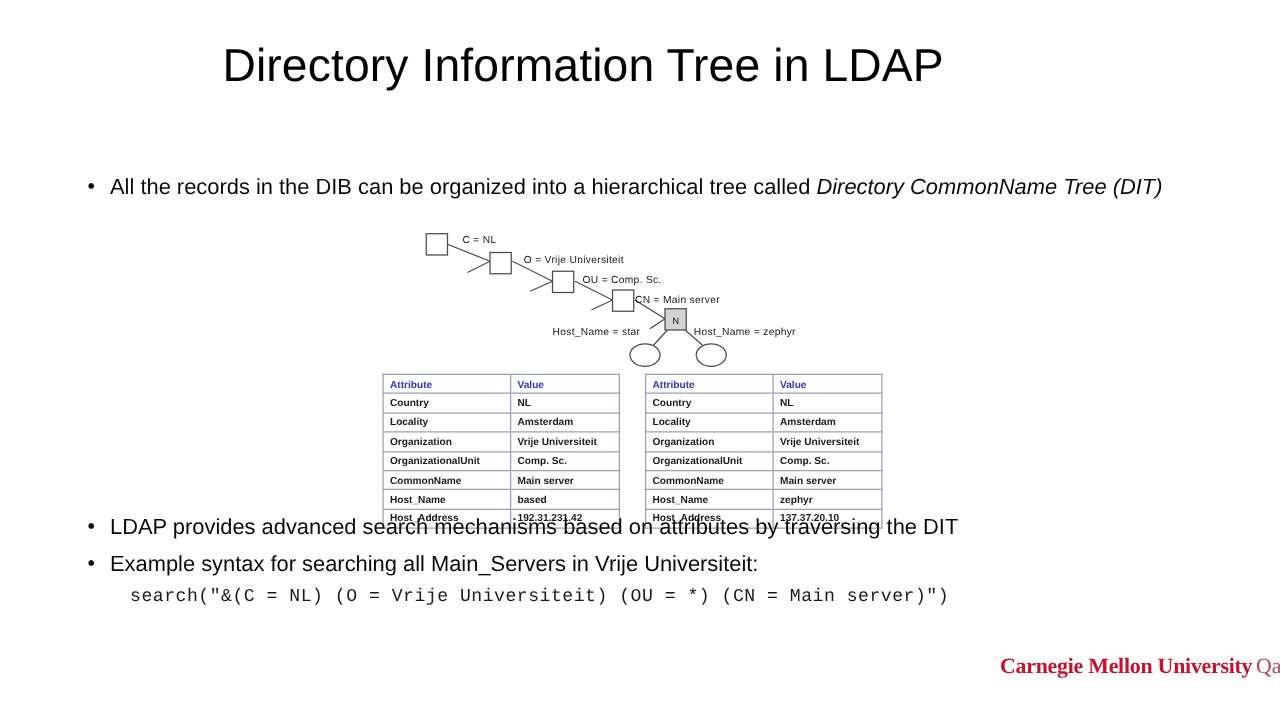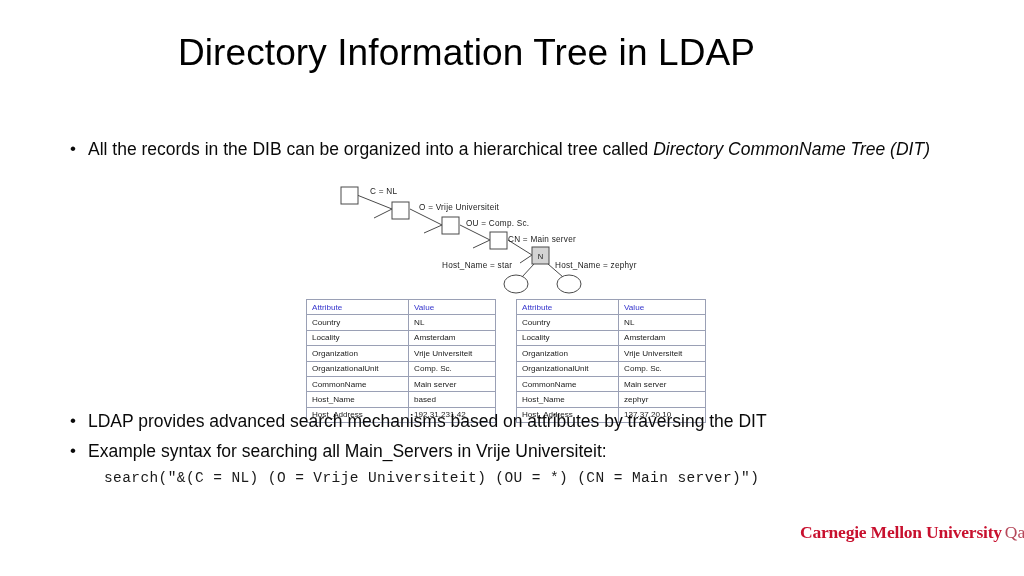--- a/index.html
+++ b/index.html
@@ -103,29 +103,29 @@
   #table-right { left: 516px; top: 299px; width: 190px; }
 
   .attr-table col.c-attr  { width: 54%; }
   .attr-table col.c-value { width: 46%; }
 
   .attr-table th,
   .attr-table td {
     border: 1px solid #9aa0b5;
     padding: 2.2px 5px;
     text-align: left;
-    font-weight: 400;
+    font-weight: 700;
     color: #1a1a1a;
     height: 10px;
     overflow: hidden;
     white-space: nowrap;
   }
   .attr-table th {
     color: #3333cc;
-    font-weight: 400;
+    font-weight: 700;
   }
 
   
   .logo {
     position: absolute;
     left: 800px;
     top: 524px;
     width: 212px;
     text-align: center;
     line-height: 1;

